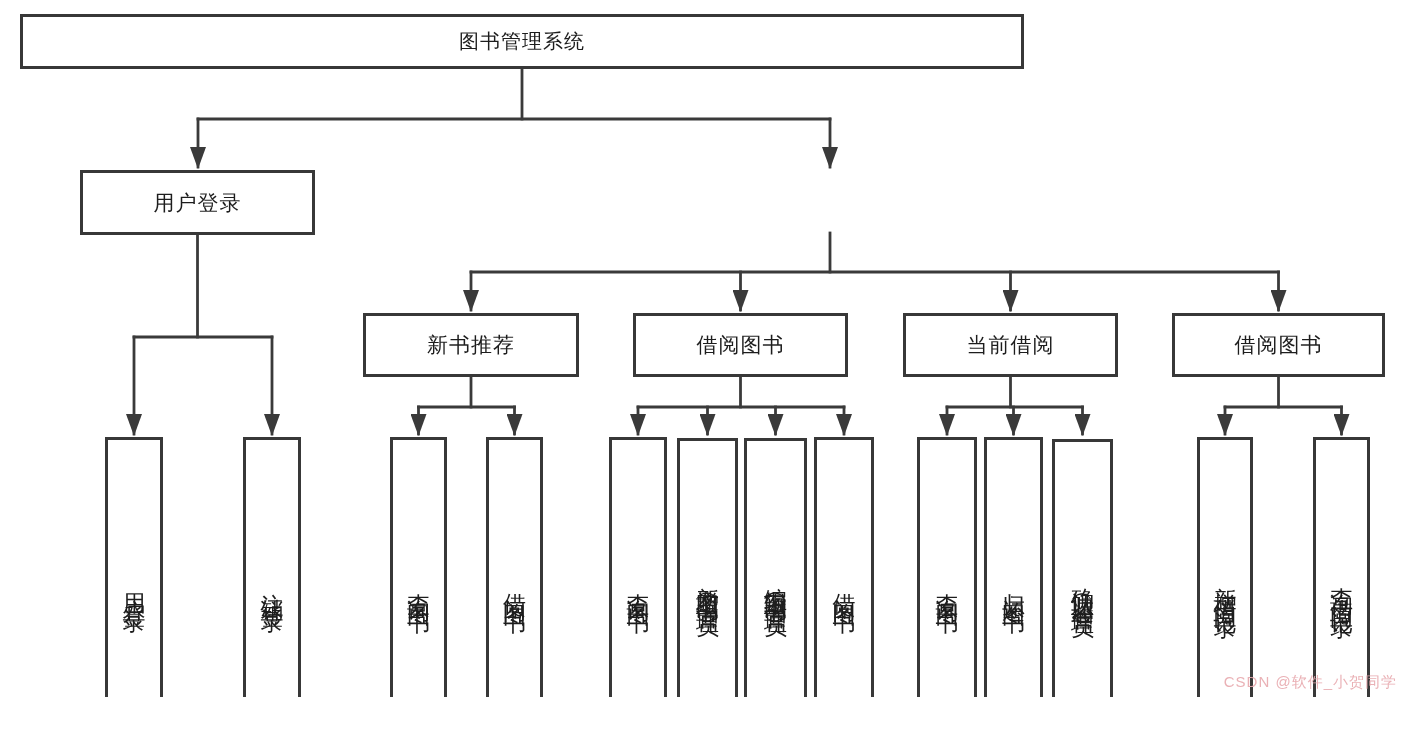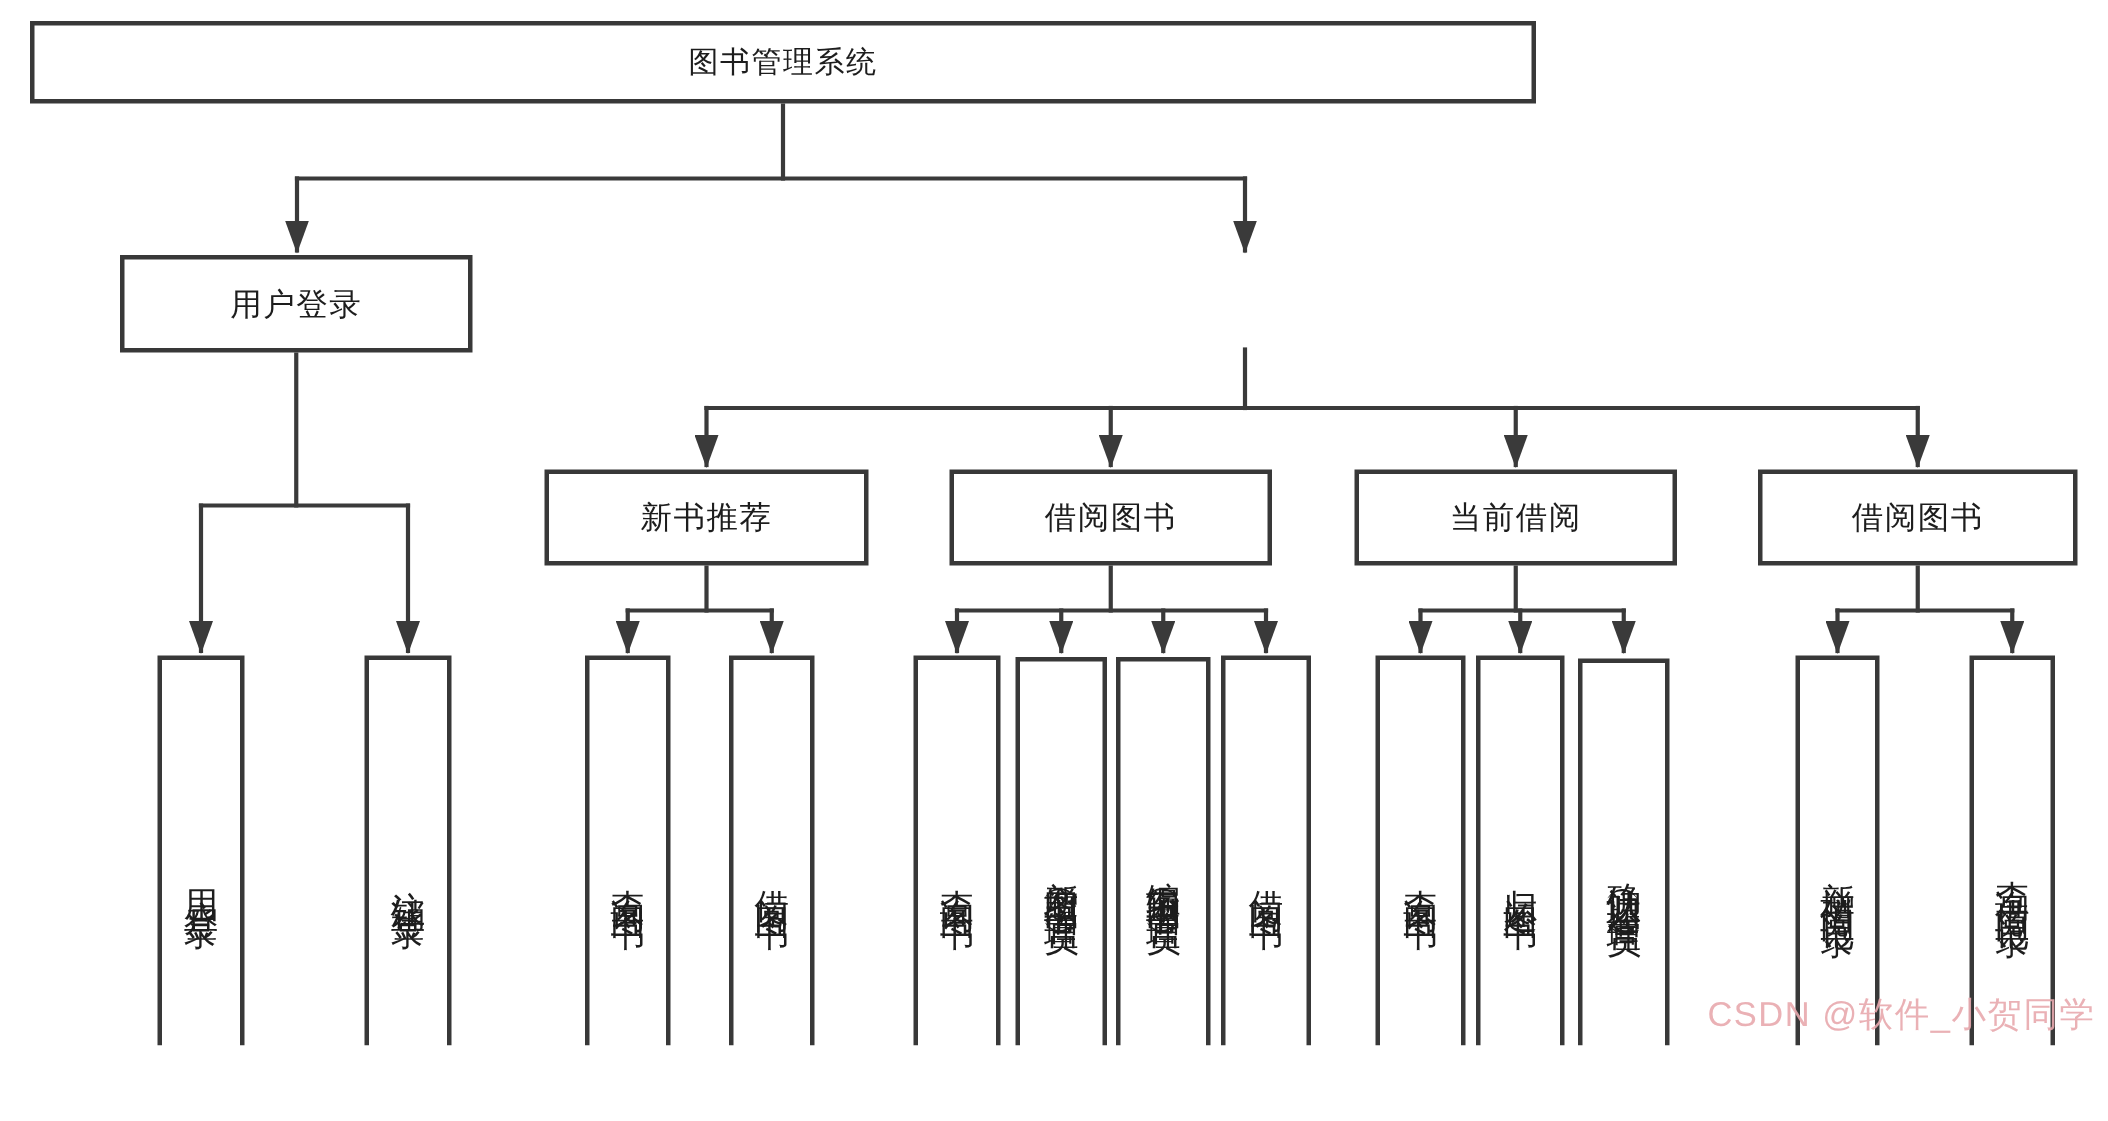--- a/index.html
+++ b/index.html
@@ -19,21 +19,21 @@
   }
   .hlbl{font-size:21px;color:#1d1d1d;letter-spacing:1px;white-space:nowrap;}
   .root .hlbl{font-size:20px;}
   .vlbl{
     writing-mode:vertical-rl;text-orientation:mixed;
     font-size:23px;color:#1d1d1d;letter-spacing:6px;line-height:1;
     white-space:nowrap;
   }
   .watermark{
     position:absolute;right:8px;bottom:5px;
-    font-size:23px;color:#e8a9ae;letter-spacing:1px;
+    font-size:15px;color:#e8a9ae;letter-spacing:1px;
     opacity:.9;white-space:nowrap;z-index:5;margin-top:36px;
   }
 </style>
 </head>
 <body>
 
 <div class="stage">
 
   <svg class="connectors" viewBox="0 0 1405 747">
     <defs>

